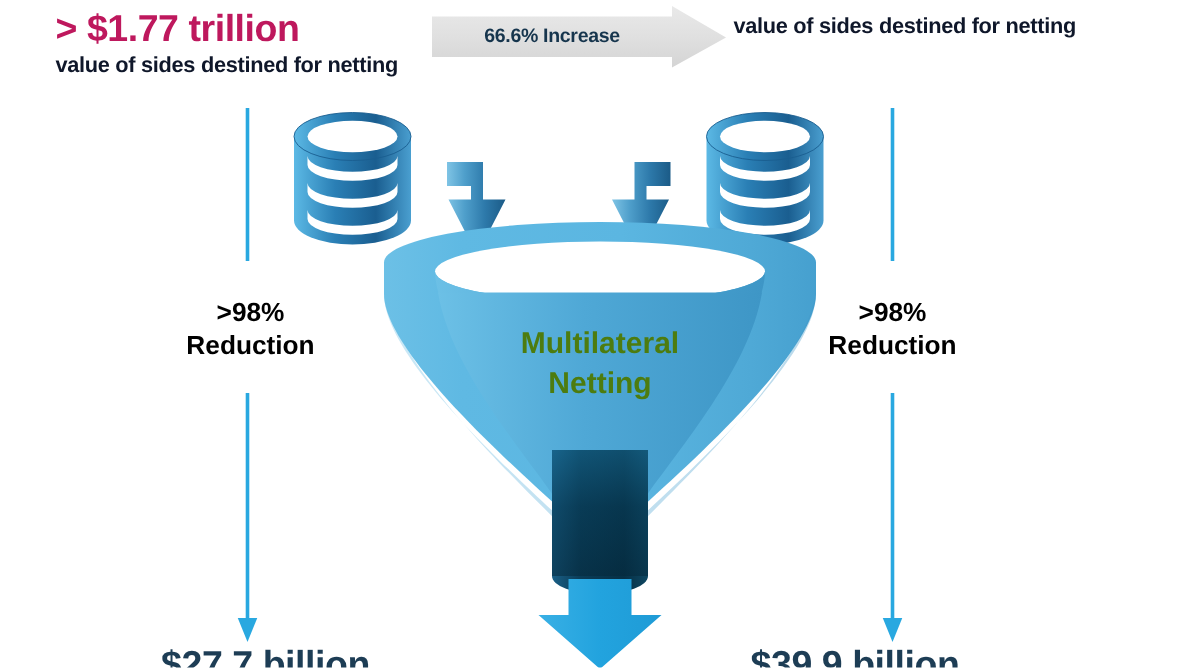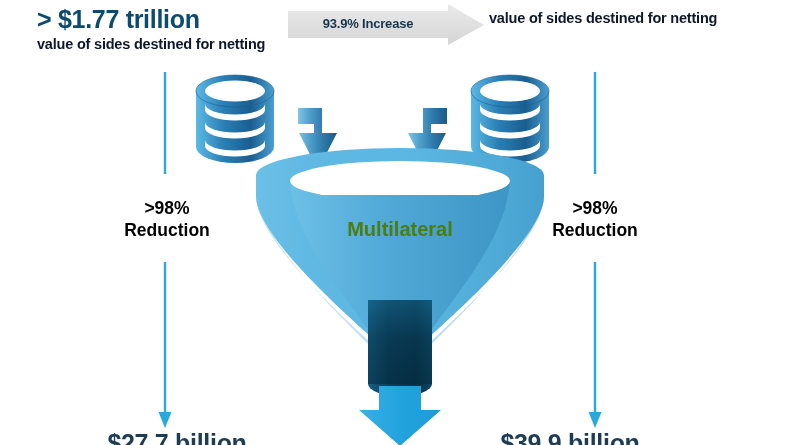--- a/index.html
+++ b/index.html
@@ -24,21 +24,21 @@
   }
 
   
   .stat-block {
     position: absolute;
     white-space: nowrap;
   }
   .stat-block .headline {
     font-size: 25px;
     font-weight: bold;
-    color: #0c4a6e;
+    color: #be185d;
     letter-spacing: -0.3px;
     line-height: 1.05;
     margin: 0;
   }
   .stat-block .subline {
     font-size: 14.5px;
     font-weight: bold;
     color: #0f172a;
     line-height: 1.1;
     margin: 5px 0 0 0;
@@ -259,35 +259,36 @@
   <div class="stat-block" id="stat-left">
     <p class="headline">&gt; $1.77 trillion</p>
     <p class="subline">value of sides destined for netting</p>
   </div>
 
   <div class="stat-block" id="stat-right">
     <p class="subline">value of sides destined for netting</p>
   </div>
 
   <div id="increase-arrow">
-    <div class="arrow-label">93.9% Increase</div>
+    <div class="arrow-label">66.6% Increase</div>
   </div>
 
   <div class="reduction" id="reduction-left">
     <div>&gt;98%</div>
     <div>Reduction</div>
   </div>
 
   <div class="reduction" id="reduction-right">
     <div>&gt;98%</div>
     <div>Reduction</div>
   </div>
 
   <div id="funnel-label">
     <div>Multilateral</div>
+    <div>Netting</div>
   </div>
 
   <div class="result-block" id="result-left">
     <p class="result-value">$27.7 billion</p>
   </div>
 
   <div class="result-block" id="result-right">
     <p class="result-value">$39.9 billion</p>
   </div>
 

